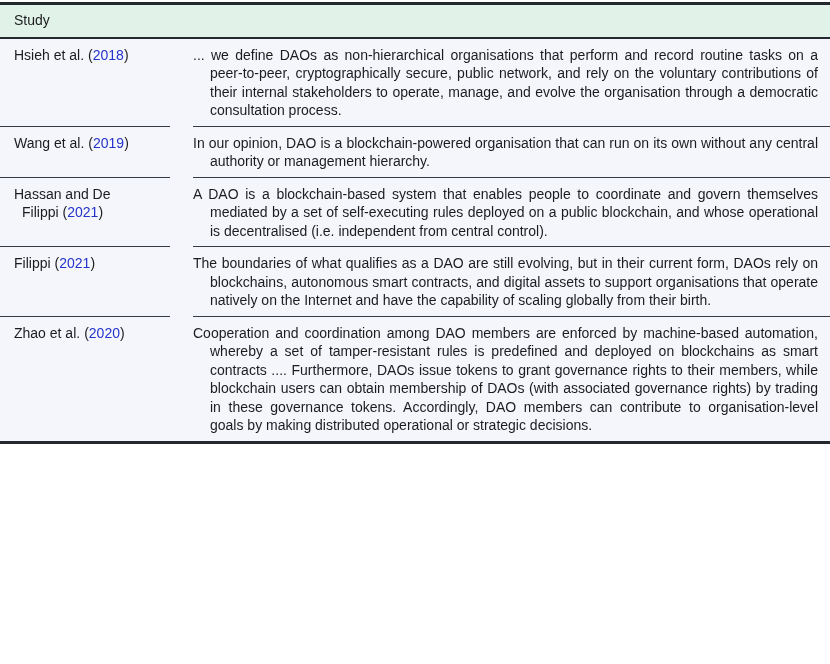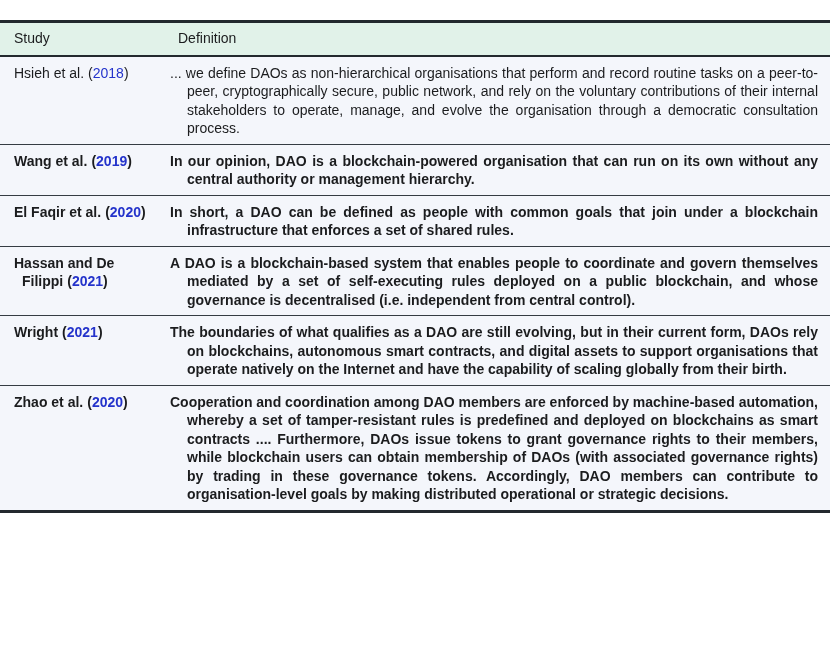--- a/index.html
+++ b/index.html
@@ -3,21 +3,21 @@
 <meta charset="utf-8">
 <style>
   html, body {
     margin: 0;
     padding: 0;
     background: #ffffff;
     font-family: "Liberation Sans", "DejaVu Sans", sans-serif;
   }
   .table-wrap {
     width: 830px;
-    margin: 18px auto;
+    margin: 0 auto;
     padding-top: 2px;
     box-sizing: border-box;
   }
   .dao-table {
     width: 830px;
     box-sizing: border-box;
     background: #f4f6fb;
     border-top: 3px solid #23292e;
     border-bottom: 3px solid #23292e;
     color: #1b1c1e;
@@ -30,25 +30,24 @@
     column-gap: 8px;
     background: #e1f2e9;
     border-bottom: 2px solid #23292e;
     padding: 6px 0 7px 0;
   }
   .hcell-study { padding-left: 14px; }
   .hcell-def   { padding-left: 0; }
   .row {
     display: grid;
     grid-template-columns: 170px 1fr;
-    column-gap: 0;
+    column-gap: 23px;
   }
   .row + .row .cell {
     border-top: 1.4px solid #353c43;
-    font-weight: bold;
   }
   .cell {
     padding-top: 7px;
     padding-bottom: 6px;
     box-sizing: border-box;
   }
   .cell-study {
     padding-left: 22px;
     text-indent: -8px;   
     padding-right: 2px;
@@ -68,46 +67,41 @@
   }
 </style>
 </head>
 <body>
 
 <div class="table-wrap">
   <div class="dao-table">
 
     <div class="header-row">
       <div class="hcell-study">Study</div>
-      <div class="hcell-def">Definition</div>
     </div>
 
     <div id="rows-container">
   <div class="row">
     <div class="cell cell-study"><span>Hsieh et al.</span><span class="year-group"><span class="paren">(</span><a class="year-link" href="#">2018</a><span class="paren">)</span></span></div>
     <div class="cell cell-def">... we define DAOs as non-hierarchical organisations that perform and record routine tasks on a peer-to-peer, cryptographically secure, public network, and rely on the voluntary contributions of their internal stakeholders to operate, manage, and evolve the organisation through a democratic consultation process.</div>
   </div>
 
   <div class="row">
     <div class="cell cell-study"><span>Wang et al.</span><span class="year-group"><span class="paren">(</span><a class="year-link" href="#">2019</a><span class="paren">)</span></span></div>
     <div class="cell cell-def">In our opinion, DAO is a blockchain-powered organisation that can run on its own without any central authority or management hierarchy.</div>
   </div>
 
+
   <div class="row">
-    <div class="cell cell-study"><span>El Faqir et al.</span><span class="year-group"><span class="paren">(</span><a class="year-link" href="#">2020</a><span class="paren">)</span></span></div>
-    <div class="cell cell-def">In short, a DAO can be defined as people with common goals that join under a blockchain infrastructure that enforces a set of shared rules.</div>
+    <div class="cell cell-study"><span>Hassan and De Filippi</span><span class="year-group"><span class="paren">(</span><a class="year-link" href="#">2021</a><span class="paren">)</span></span></div>
+    <div class="cell cell-def">A DAO is a blockchain-based system that enables people to coordinate and govern themselves mediated by a set of self-executing rules deployed on a public blockchain, and whose operational is decentralised (i.e. independent from central control).</div>
   </div>
 
   <div class="row">
-    <div class="cell cell-study"><span>Hassan and De Filippi</span><span class="year-group"><span class="paren">(</span><a class="year-link" href="#">2021</a><span class="paren">)</span></span></div>
-    <div class="cell cell-def">A DAO is a blockchain-based system that enables people to coordinate and govern themselves mediated by a set of self-executing rules deployed on a public blockchain, and whose governance is decentralised (i.e. independent from central control).</div>
-  </div>
-
-  <div class="row">
-    <div class="cell cell-study"><span>Wright</span><span class="year-group"><span class="paren">(</span><a class="year-link" href="#">2021</a><span class="paren">)</span></span></div>
+    <div class="cell cell-study"><span>Filippi</span><span class="year-group"><span class="paren">(</span><a class="year-link" href="#">2021</a><span class="paren">)</span></span></div>
     <div class="cell cell-def">The boundaries of what qualifies as a DAO are still evolving, but in their current form, DAOs rely on blockchains, autonomous smart contracts, and digital assets to support organisations that operate natively on the Internet and have the capability of scaling globally from their birth.</div>
   </div>
 
   <div class="row">
     <div class="cell cell-study"><span>Zhao et al.</span><span class="year-group"><span class="paren">(</span><a class="year-link" href="#">2020</a><span class="paren">)</span></span></div>
     <div class="cell cell-def">Cooperation and coordination among DAO members are enforced by machine-based automation, whereby a set of tamper-resistant rules is predefined and deployed on blockchains as smart contracts .... Furthermore, DAOs issue tokens to grant governance rights to their members, while blockchain users can obtain membership of DAOs (with associated governance rights) by trading in these governance tokens. Accordingly, DAO members can contribute to organisation-level goals by making distributed operational or strategic decisions.</div>
   </div>
 
   <div class="row">
   </div>

